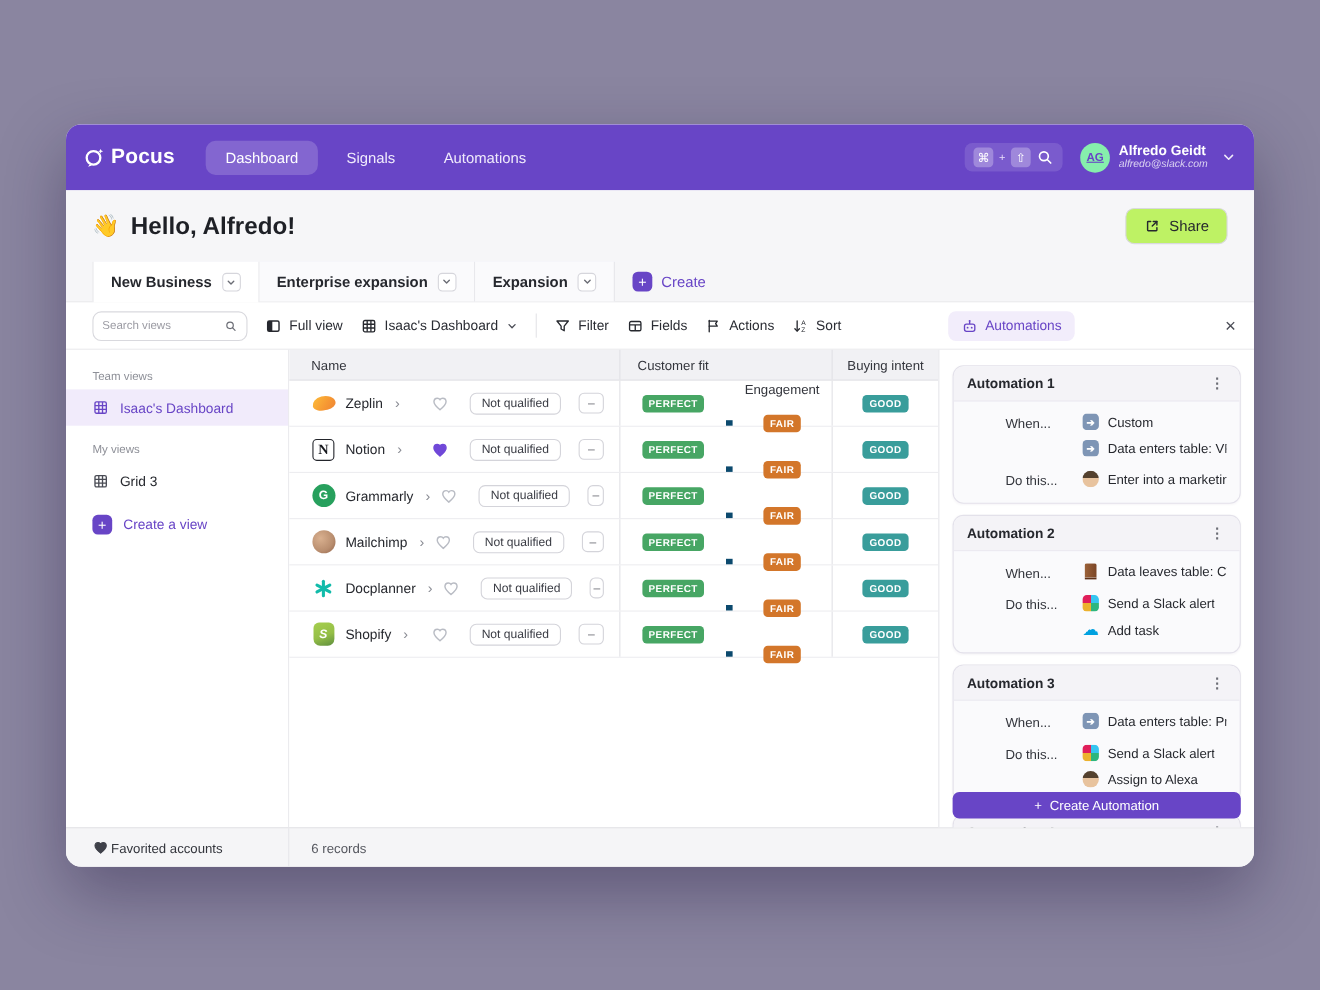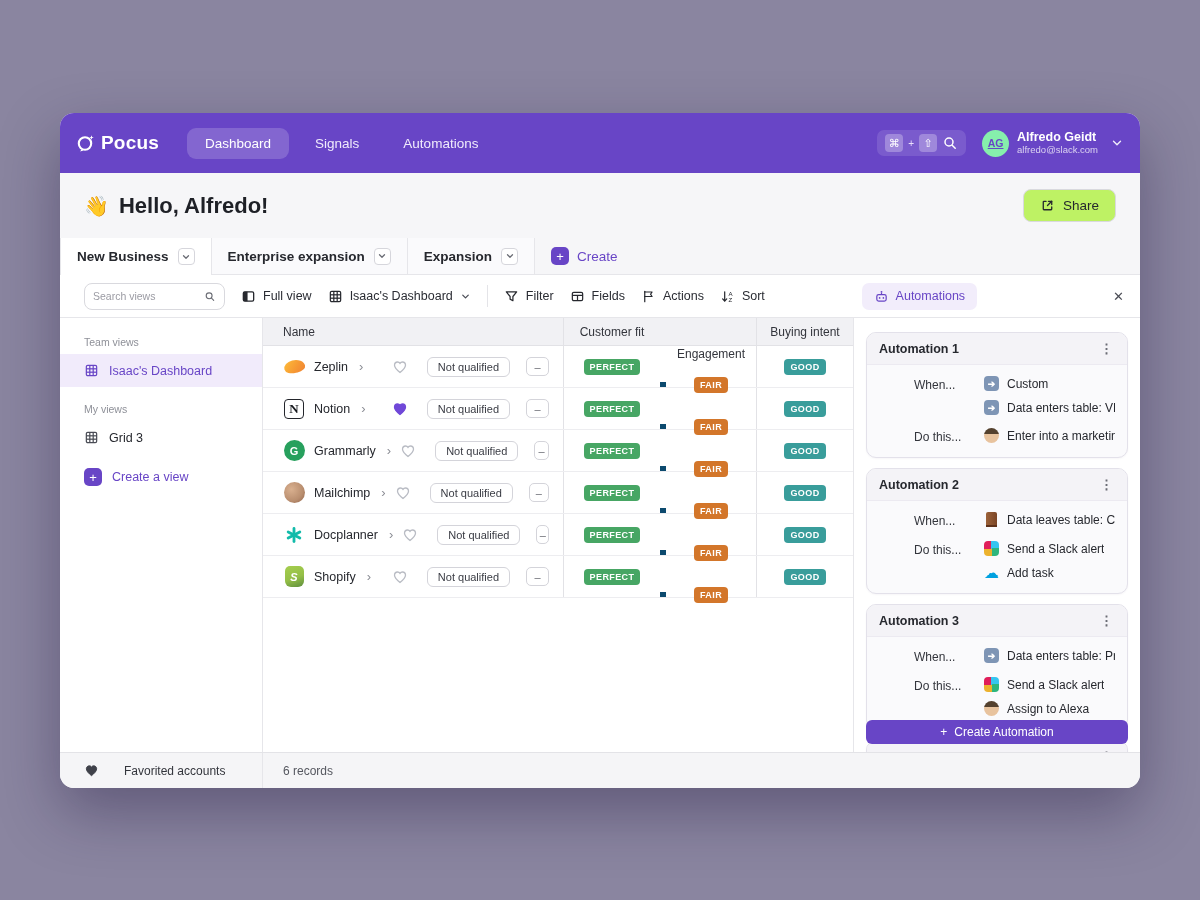--- a/index.html
+++ b/index.html
@@ -24,31 +24,31 @@
   .nav-item.active{background:rgba(255,255,255,.18); color:#fff;}
   .top-right{margin-left:auto; display:flex; align-items:center; gap:10px;}
   .shortcut{display:flex; align-items:center; gap:5px; background:rgba(255,255,255,.12); border-radius:7px; padding:4px 8px; cursor:pointer;}
   .keycap{width:18px; height:18px; border-radius:4px; background:rgba(255,255,255,.28); display:flex; align-items:center; justify-content:center; font-size:11px;}
   .shortcut .plus{font-size:10px; color:#EADFFB;}
   .shortcut svg{display:block;}
   .user{display:flex; align-items:center; gap:8px; cursor:pointer; margin-left:6px;}
   .avatar{width:27px; height:27px; border-radius:50%; background:#86efac; color:var(--accent); font-size:10.5px; font-weight:bold; display:flex; align-items:center; justify-content:center;text-decoration:underline;}
   .user-meta{line-height:1.15;}
   .user-name{font-size:12.5px; font-weight:bold;}
-  .user-email{font-size:9.5px; color:rgba(255,255,255,.75);}
+  .user-email{font-size:9.5px; color:rgba(255,255,255,.75);font-style:italic;}
   .chev-sm{margin-left:4px; opacity:.9;}
 
   
   .hero{height:65px; background:#F6F6F8; display:flex; align-items:center; padding:0 24px; flex:none;}
   .greeting{font-size:22px; font-weight:bold; color:#1E2026; display:flex; align-items:center; gap:10px;}
   .wave{font-size:20px;}
   .share-btn{margin-left:auto; display:flex; align-items:center; gap:8px; background:#bef264; border:1px solid #D9D9DE; border-radius:8px; padding:8px 16px; font-size:13.5px; color:#26282E; cursor:pointer;}
 
   
-  .tabs-row{height:37px; background:#F6F6F8; display:flex; align-items:stretch; border-bottom:1px solid var(--border); flex:none;}
+  .tabs-row{height:37px; background:#F6F6F8; display:flex; align-items:stretch; padding-left:24px; border-bottom:1px solid var(--border); flex:none;}
   .ws-tab{display:flex; align-items:center; gap:9px; padding:0 16px; font-size:13.5px; font-weight:bold; color:#26282E;
     background:#FAFAFC; border-right:1px solid var(--border); cursor:pointer;}
   .ws-tab:first-child{border-left:1px solid var(--border);}
   .ws-tab.active{background:#fff; margin-bottom:-1px;}
   .tab-chev{width:17px; height:17px; border:1px solid #D6D6DC; border-radius:4px; background:#fff; display:flex; align-items:center; justify-content:center; cursor:pointer;}
   .create-tab{display:flex; align-items:center; gap:8px; padding:0 16px; color:var(--accent); font-size:13.5px; cursor:pointer;}
   .plus-sq{width:18px; height:18px; border-radius:5px; background:var(--accent); color:#fff; font-size:13px; display:flex; align-items:center; justify-content:center;}
 
   
   .toolbar{height:43px; background:#fff; border-bottom:1px solid var(--border); display:flex; align-items:center; padding:0 16px 0 24px; gap:16px; flex:none;}
@@ -117,21 +117,21 @@
   .ic-arrow{border-radius:4px; background:#7E95B5; color:#fff; font-size:9px; font-weight:bold;}
   .ic-door{width:11px; height:15px; border-radius:2px 2px 0 0; background:linear-gradient(90deg,#9C6239,#7A4526); border-bottom:2px solid #5E3119;}
   .ic-person{border-radius:50%; background:linear-gradient(#54412e 42%,#E8C39E 42%);}
   .ic-slack{border-radius:4px; background:conic-gradient(#36C5F0 0 25%, #2EB67D 0 50%, #ECB22E 0 75%, #E01E5A 0);}
   .ic-cloud{color:#00A1E0; font-size:15px; line-height:1;}
   .create-auto-btn{position:absolute; left:12px; right:12px; bottom:8px; height:24px; background:var(--accent); border:none; border-radius:6px;
     color:#fff; font-size:12px; font-family:inherit; display:flex; align-items:center; justify-content:center; gap:7px; cursor:pointer; z-index:5;}
 
   
   .footer{height:36px; flex:none; background:#F5F5F7; border-top:1px solid #E3E3E7; display:flex; align-items:stretch;}
-  .footer-left{width:203px; flex:none; border-right:1px solid var(--border); display:flex; align-items:center; gap:25px; padding-left:24px; cursor:pointer;}
+  .footer-left{width:203px; flex:none; border-right:1px solid var(--border); display:flex; align-items:center; gap:2px; padding-left:24px; cursor:pointer;}
   .footer-left svg path{fill:#3F414A; stroke:#3F414A;}
   .footer-left span{font-size:12px; color:#33353C;}
   .records{display:flex; align-items:center; padding-left:20px; font-size:12px; color:#55575F;}
 </style>
 </head>
 <body>
 
 <div class="window">
 
   <div class="topbar">

